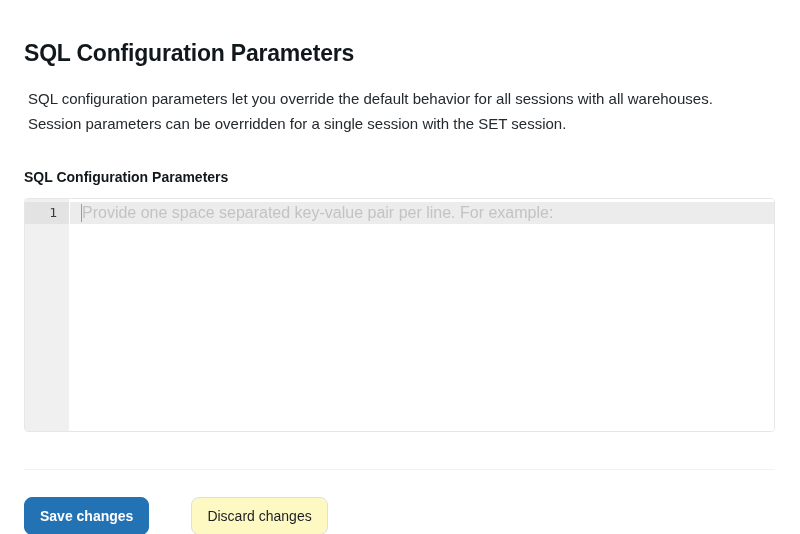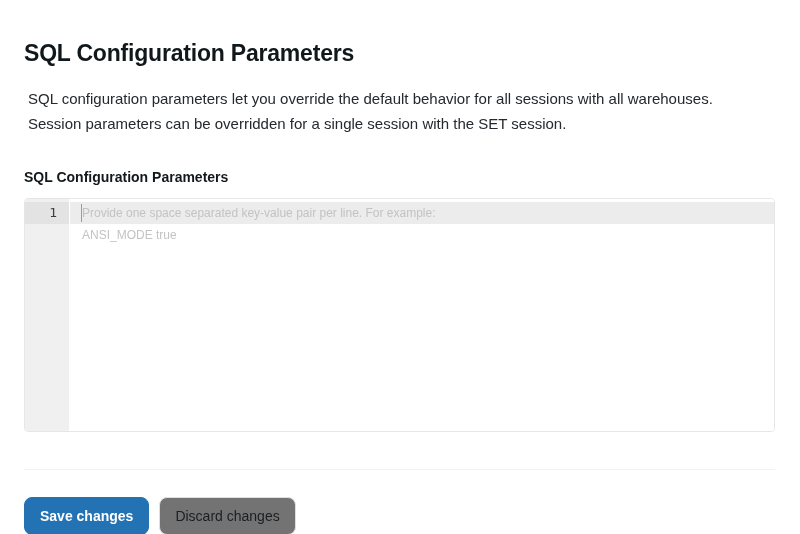--- a/index.html
+++ b/index.html
@@ -115,21 +115,21 @@
   .editor-lines {
     position: relative;
     z-index: 2;
   }
 
   .editor-line {
     height: 22px;
     line-height: 22px;
     padding-left: 12px;
     font-family: "Liberation Sans", sans-serif;
-    font-size: 12px;
+    font-size: 16px;
     color: #c3c3c3;
     white-space: pre;
   }
 
   .editor-cursor {
     position: absolute;
     left: 11px;
     top: 5px;
     width: 1px;
     height: 18px;
@@ -165,24 +165,25 @@
     white-space: nowrap;
   }
 
   .btn-primary {
     background: #2272b4;
     border: 1px solid #2272b4;
     color: #ffffff;
   }
 
   .btn-secondary {
-    background: #737373;
+    background: #fef9c3;
     border: 1px solid #dcdfe3;
     color: #1b1f23;
     font-weight: normal;
+    margin-left: 32px;
   }
 </style>
 </head>
 <body>
 
 <div class="page">
 
   <h1 class="page-title">SQL Configuration Parameters</h1>
 
   <p class="page-desc">
@@ -196,21 +197,20 @@
 
     <div class="editor-gutter">
       <div class="gutter-line">1</div>
     </div>
 
     <div class="editor-body">
       <div class="editor-active-line"></div>
       <div class="editor-cursor"></div>
       <div class="editor-lines">
         <div class="editor-line">Provide one space separated key-value pair per line. For example:</div>
-        <div class="editor-line">ANSI_MODE true</div>
       </div>
     </div>
 
   </div>
 
   <div class="divider"></div>
 
   <div class="actions">
     <button class="btn btn-primary">Save changes</button>
     <button class="btn btn-secondary">Discard changes</button>

